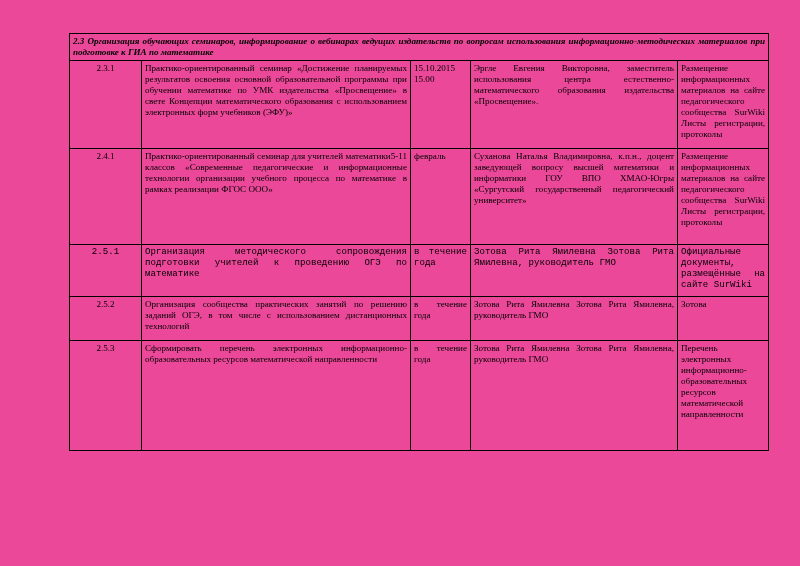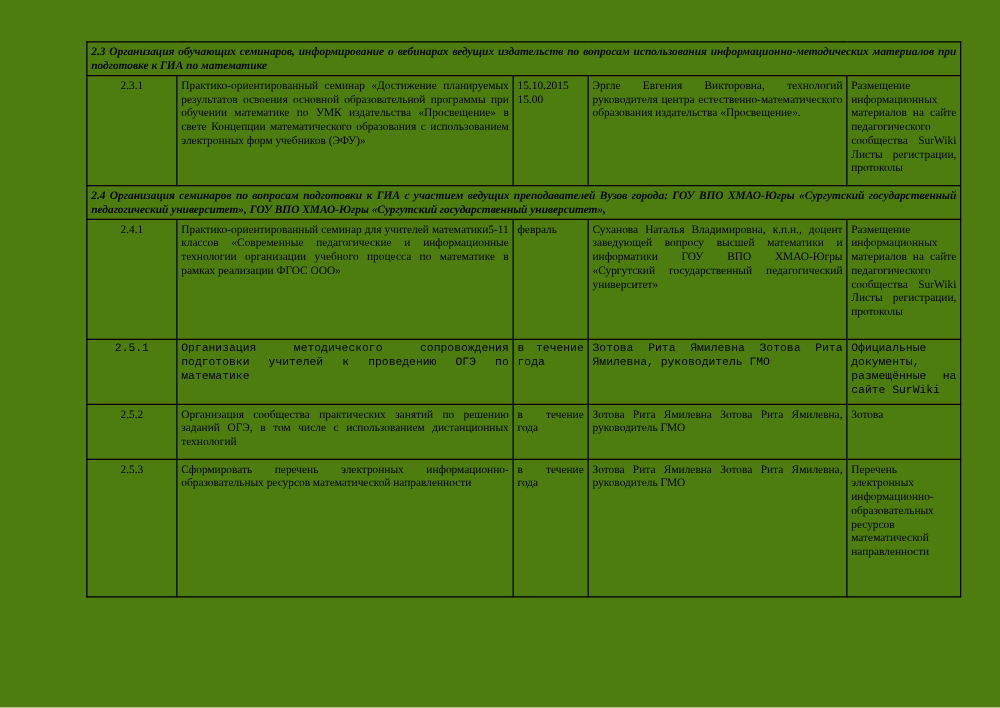--- a/index.html
+++ b/index.html
@@ -11,21 +11,21 @@
     width: 800px;
     height: 566px;
     font-family: "Liberation Serif", "DejaVu Serif", serif;
     color: #000000;
     overflow: hidden;
   }
   .page {
     position: relative;
     width: 800px;
     height: 566px;
-    background: #4d7c0f;
+    background: #ec4899;
   }
   table.doc-table {
     position: absolute;
     left: 69px;
     top: 33px;
     width: 699px;
     border-collapse: collapse;
     table-layout: fixed;
     font-size: 9.1px;
     line-height: 1.20;
@@ -91,27 +91,24 @@
     <tbody>
 
       <tr>
         <td class="section-header" colspan="5">2.3 Организация обучающих семинаров, информирование о вебинарах ведущих  издательств по вопросам использования информационно-методических материалов при подготовке к ГИА по математике</td>
       </tr>
 
       <tr class="row-231">
         <td class="num">2.3.1</td>
         <td class="body-cell">Практико-ориентированный семинар «Достижение планируемых результатов освоения основной образовательной программы при обучении математике по УМК издательства «Просвещение» в свете Концепции математического образования с использованием электронных форм учебников  (ЭФУ)»</td>
         <td class="date">15.10.2015 15.00</td>
-        <td class="body-cell">Эргле Евгения Викторовна, технологий руководителя центра естественно-математического образования издательства «Просвещение».</td>
+        <td class="body-cell">Эргле Евгения Викторовна, заместитель использования центра естественно-математического образования издательства «Просвещение».</td>
         <td class="body-cell last-left">Размещение информационных материалов на сайте педагогического сообщества SurWiki Листы регистрации, протоколы</td>
       </tr>
 
-      <tr>
-        <td class="section-header" colspan="5">2.4 Организация семинаров  по вопросам подготовки к ГИА  с участием ведущих преподавателей Вузов города: ГОУ ВПО ХМАО-Югры «Сургутский государственный педагогический университет», ГОУ ВПО ХМАО-Югры «Сургутский государственный университет»,</td>
-      </tr>
 
       <tr class="row-241">
         <td class="num">2.4.1</td>
         <td class="body-cell">Практико-ориентированный семинар для учителей математики5-11 классов «Современные педагогические и информационные технологии организации учебного процесса по математике в рамках реализации ФГОС ООО»</td>
         <td class="date">февраль</td>
         <td class="body-cell">Суханова Наталья Владимировна, к.п.н., доцент заведующей вопросу высшей математики и информатики ГОУ ВПО ХМАО-Югры «Сургутский государственный педагогический университет»</td>
         <td class="body-cell last-left">Размещение информационных материалов на сайте педагогического сообщества SurWiki Листы регистрации, протоколы</td>
       </tr>
 
 

